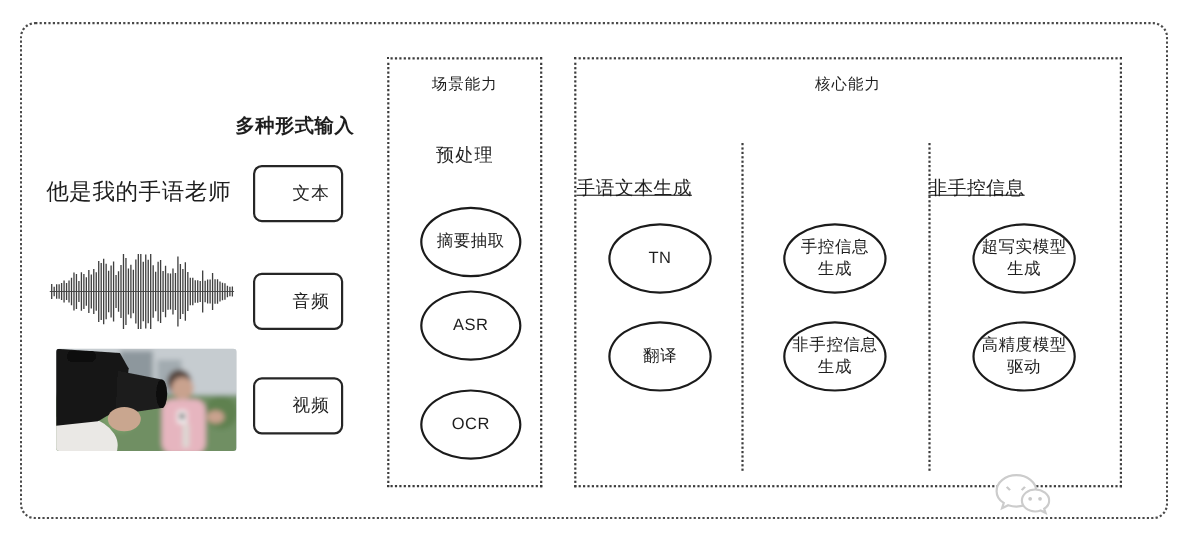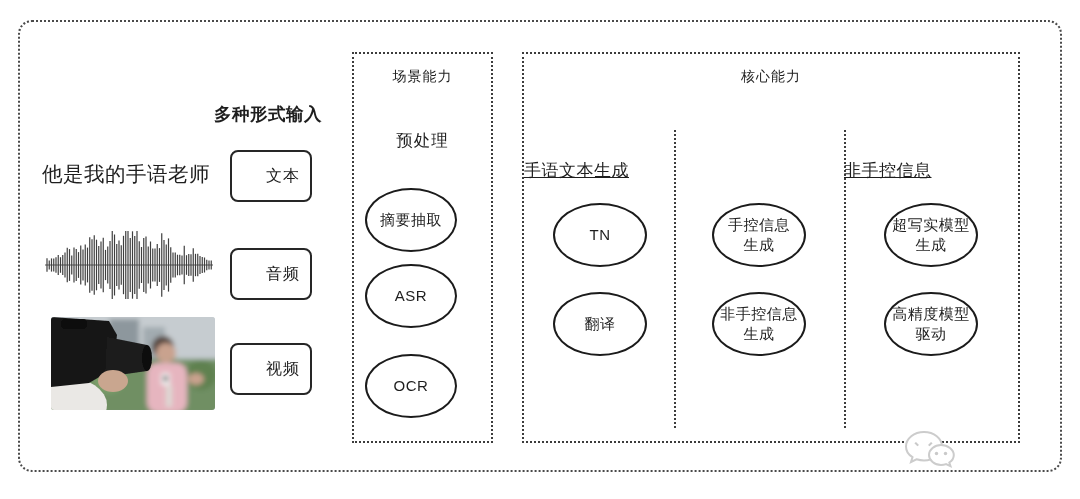--- a/index.html
+++ b/index.html
@@ -49,21 +49,21 @@
   .scene-sub{
     position:absolute;left:0;top:76px;width:100%;text-align:center;
     font-size:16.5px;letter-spacing:1px;
   }
   .oval{
     position:absolute;box-sizing:border-box;
     border:2.5px solid #1b1b1b;border-radius:50%;background:#fff;
     display:flex;align-items:center;justify-content:center;text-align:center;
     font-size:15px;line-height:1.35;white-space:pre-line;letter-spacing:.5px;
   }
-  .scene-box .oval{left:11px;width:92px;height:64px;}
+  .scene-box .oval{left:28px;width:92px;height:64px;}
   .scene-box .o1{top:134px;}
   .scene-box .o2{top:210px;}
   .scene-box .o3{top:300px;}
   .divider{
     position:absolute;top:76px;height:298px;width:0;
     border-left:2px dotted #3c3c3c;
   }
   .divider.d1{left:150px;}
   .divider.d2{left:320px;}
   .col-title{

